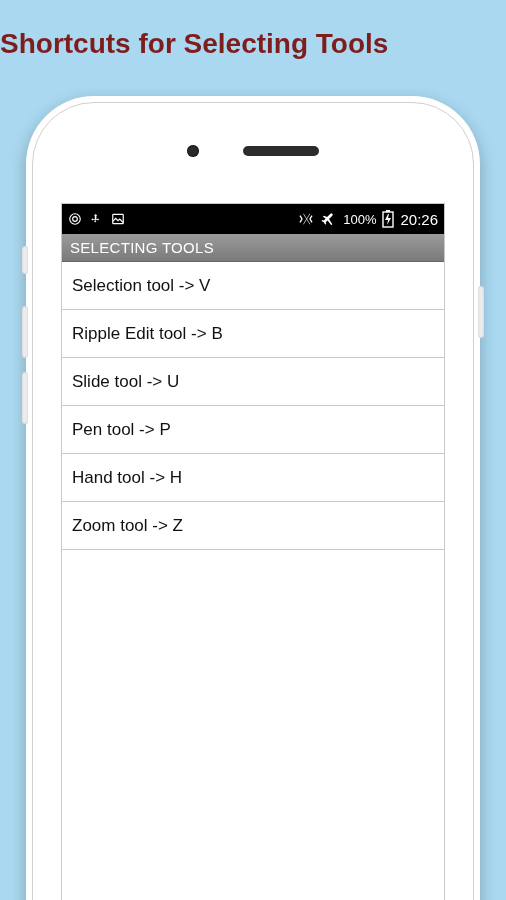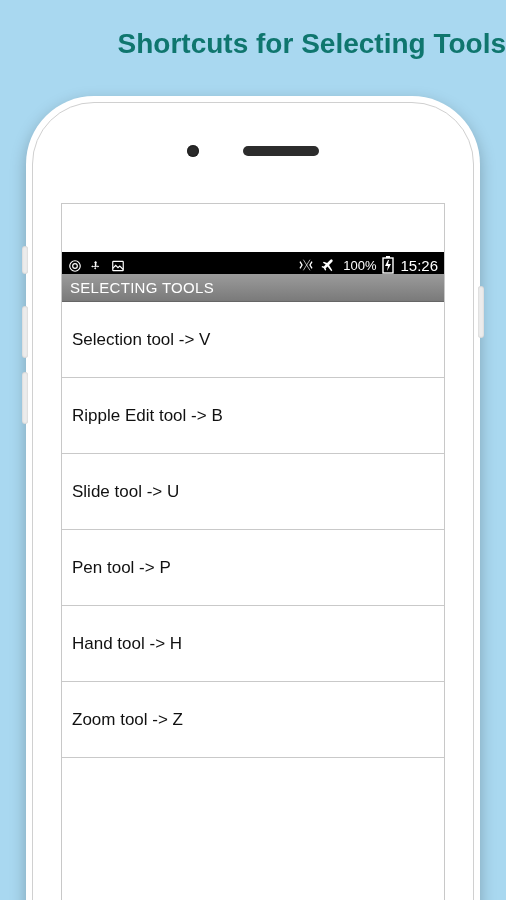--- a/index.html
+++ b/index.html
@@ -5,24 +5,24 @@
   * { margin: 0; padding: 0; box-sizing: border-box; }
   body {
     width: 506px;
     height: 900px;
     background: #a9d8f0;
     font-family: -apple-system, Helvetica, Arial, sans-serif;
     overflow: hidden;
     position: relative;
   }
   .page-title {
-    text-align: right;
+    text-align: left;
     font-size: 28px;
     font-weight: 700;
-    color: #0f766e;
+    color: #7f1d1d;
     padding: 28px 0 24px;
   }
   .phone-outer {
     position: absolute;
     left: 50%;
     transform: translateX(-50%);
     top: 96px;
     width: 454px;
     height: 900px;
     background: #fff;
@@ -62,48 +62,47 @@
     position: absolute;
     left: 28px;
     right: 28px;
     top: 100px;
     bottom: -100px;
     background: #fff;
     border: 1px solid #c8c8c8;
     overflow: hidden;
   }
   .statusbar {
-    height: 22px;
+    height: 30px;
     background: #000;
     color: #fff;
     display: flex;
-    align-items: flex-end;
+    align-items: center;
     font-size: 14px;
     padding: 0 6px;
     gap: 6px;
-    margin-top: 48px;
   }
   .statusbar .left { display: flex; align-items: center; gap: 8px; }
   .statusbar .right { margin-left: auto; display: flex; align-items: center; gap: 6px; }
   .statusbar svg { display: block; }
   .app-header {
     height: 28px;
     background: linear-gradient(#9b9b9b, #7a7a7a);
     color: #fff;
     font-size: 15px;
     font-weight: 400;
     letter-spacing: 0.3px;
     display: flex;
     align-items: center;
     padding: 0 8px;
     border-bottom: 1px solid #666;
   }
   .list { background: #fff; }
   .list-item {
-    height: 76px;
+    height: 48px;
     display: flex;
     align-items: center;
     padding: 0 10px;
     border-bottom: 1px solid #c9c9c9;
     font-size: 17px;
     color: #111;
   }
   .side-btn {
     position: absolute;
     background: #ececec;
@@ -167,21 +166,21 @@
               </svg>
           </span>
           <span style="font-size:13px">100%</span>
           <span>
             <svg width="12" height="18" viewBox="0 0 12 18" fill="none">
                 <rect x="1" y="2" width="10" height="15" stroke="#fff" stroke-width="1.4"></rect>
                 <rect x="4" y="0" width="4" height="2" fill="#fff"></rect>
                 <path d="M6 4l-3 6h3l-1 5 4-7H6l1-4z" fill="#fff"></path>
               </svg>
           </span>
-          <span style="font-size:15px">15:26</span>
+          <span style="font-size:15px">20:26</span>
         </div>
       </div>
 
       <div class="app-header">SELECTING TOOLS</div>
 
       <div class="list">
         <div class="list-item">
             <span>Selection tool -&gt; V</span>
           </div>
         <div class="list-item">

